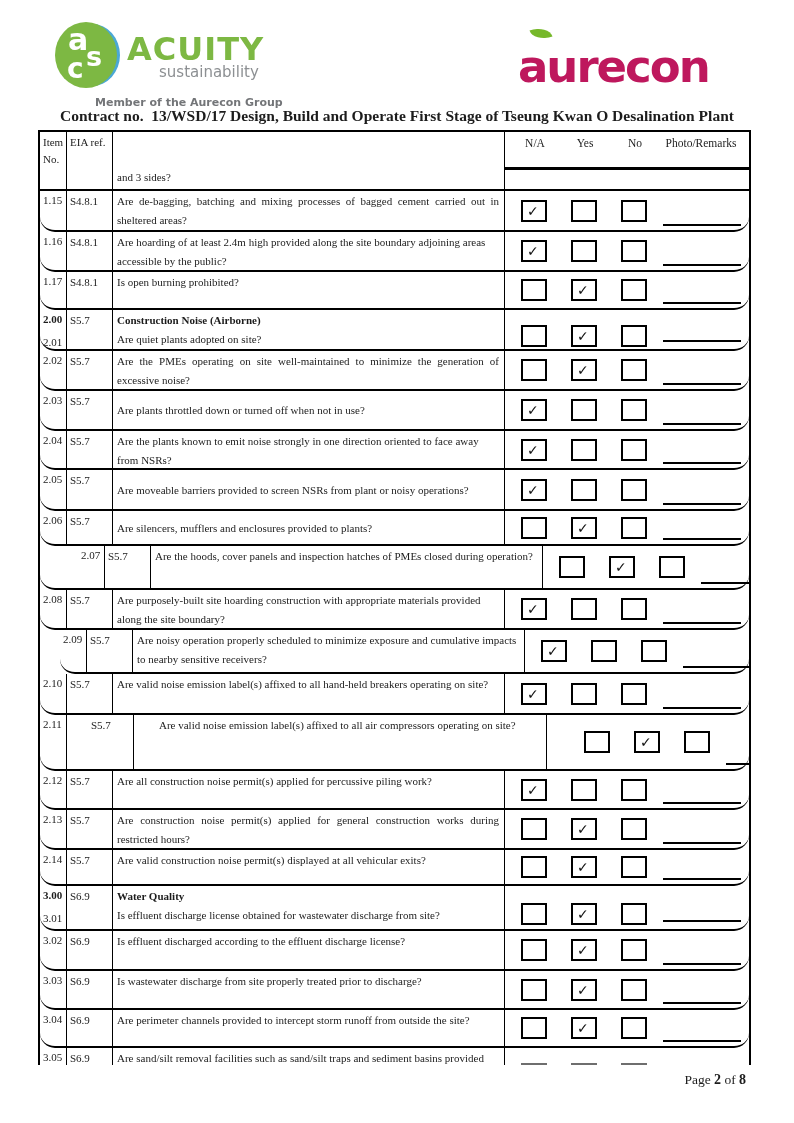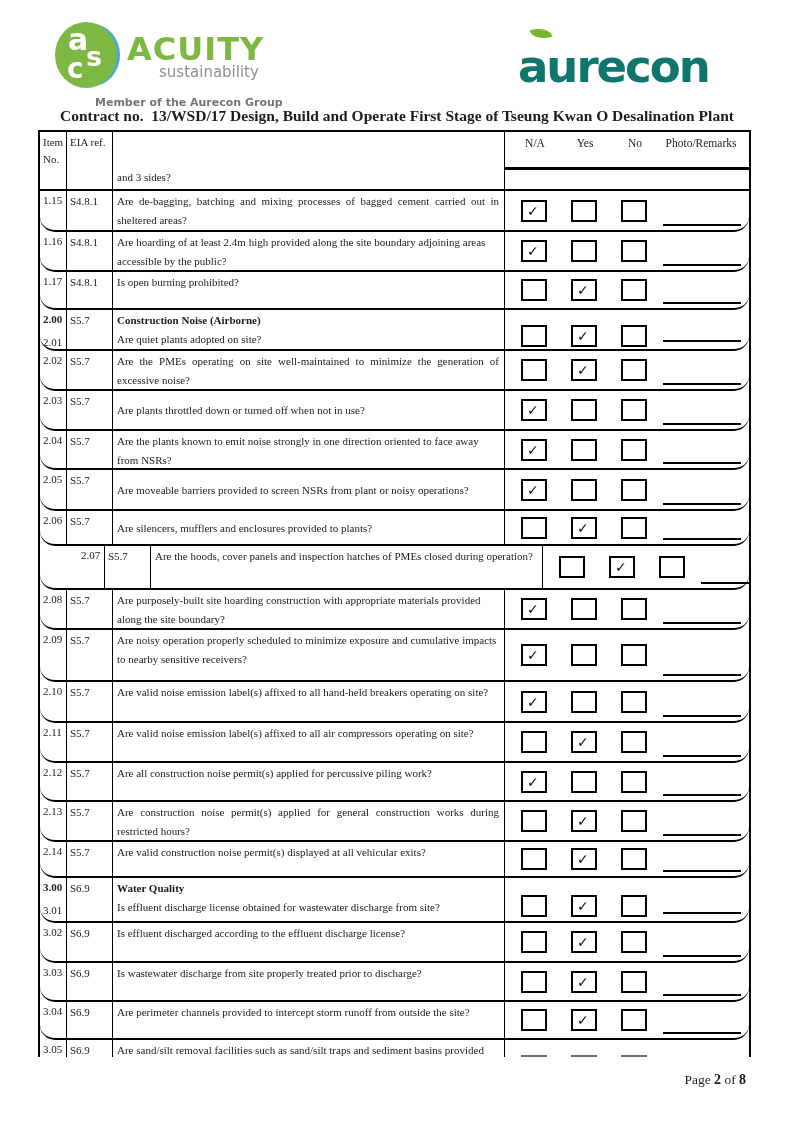--- a/index.html
+++ b/index.html
@@ -15,21 +15,21 @@
   .badge .m-a{left:13px;top:3px;font-size:30px;}
   .badge .m-s{left:31px;top:21px;font-size:27px;}
   .badge .m-c{left:12px;top:33px;font-size:28px;}
   .acuity-name{position:absolute;left:72px;top:10px;font-family:"DejaVu Sans",sans-serif;
                font-weight:bold;font-size:32px;letter-spacing:1px;color:#7db843;}
   .acuity-sub{position:absolute;left:104px;top:43px;font-family:"DejaVu Sans",sans-serif;
               font-size:15px;color:#8d9093;}
   .acuity-tag{position:absolute;left:40px;top:76px;font-family:"DejaVu Sans",sans-serif;
               font-weight:bold;font-size:11px;color:#737578;}
   .aurecon{position:absolute;left:518px;top:44px;font-family:"DejaVu Sans",sans-serif;
-           font-weight:bold;font-size:45px;letter-spacing:-2px;color:#0f766e;line-height:1;}
+           font-weight:bold;font-size:45px;letter-spacing:-2px;color:#be185d;line-height:1;}
   .leaf{position:absolute;left:13px;top:-17px;width:20px;height:13px;background:#76b82a;
         border-radius:0 100% 0 100%;transform:rotate(-18deg);}
 
   
   .title{position:absolute;left:0;top:107px;width:100%;text-align:center;font-weight:bold;
          font-size:15.5px;white-space:pre-wrap;margin:0;}
 
   
   .tbl{position:absolute;left:38px;top:130px;width:713px;border:2px solid #000;border-bottom:none;
        box-sizing:border-box;}
@@ -323,21 +323,21 @@
       <div class="cell c-checks">
         <span class="box b-na">
               <span class="ck">✓</span>
             </span>
         <span class="box b-yes"></span>
         <span class="box b-no"></span>
         <span class="rline"></span>
       </div>
     </div>
 
-    <div class="row" style="height: 52px;">
+    <div class="row" style="height: 44px; margin-left: 20px;">
       <div class="cell c-item">
         <span class="it1">2.09</span>
 
       </div>
       <div class="cell c-ref">S5.7</div>
       <div class="cell c-q">
 
         <div class="qt">Are noisy operation properly scheduled to minimize exposure and cumulative impacts to nearby sensitive receivers?</div>
       </div>
       <div class="cell c-checks">
@@ -363,21 +363,21 @@
       <div class="cell c-checks">
         <span class="box b-na">
               <span class="ck">✓</span>
             </span>
         <span class="box b-yes"></span>
         <span class="box b-no"></span>
         <span class="rline"></span>
       </div>
     </div>
 
-    <div class="row" style="height: 40px;">
+    <div class="row" style="height: 56px; gap: 21px;">
       <div class="cell c-item">
         <span class="it1">2.11</span>
 
       </div>
       <div class="cell c-ref">S5.7</div>
       <div class="cell c-q">
 
         <div class="qt">Are valid noise emission label(s) affixed to all air compressors operating on site?</div>
       </div>
       <div class="cell c-checks">

